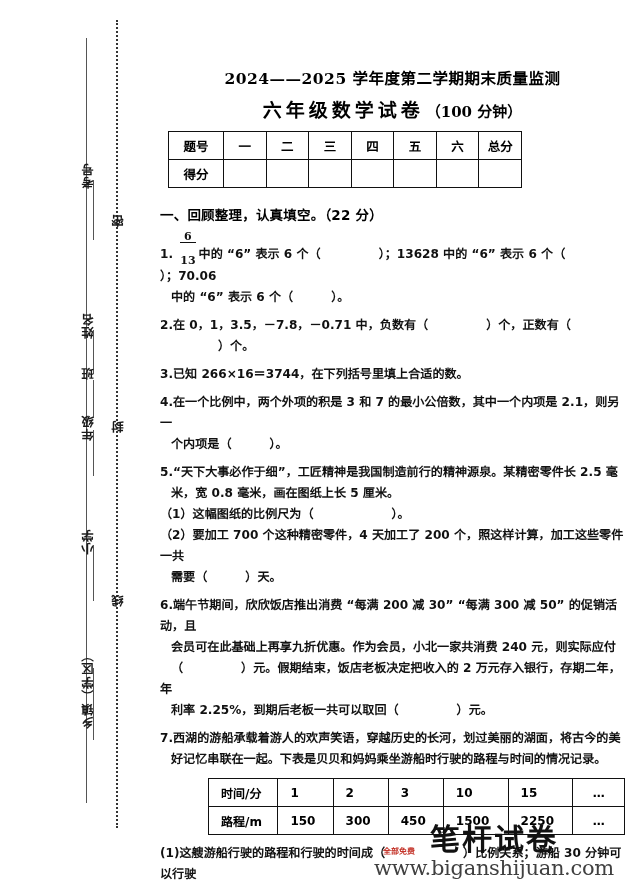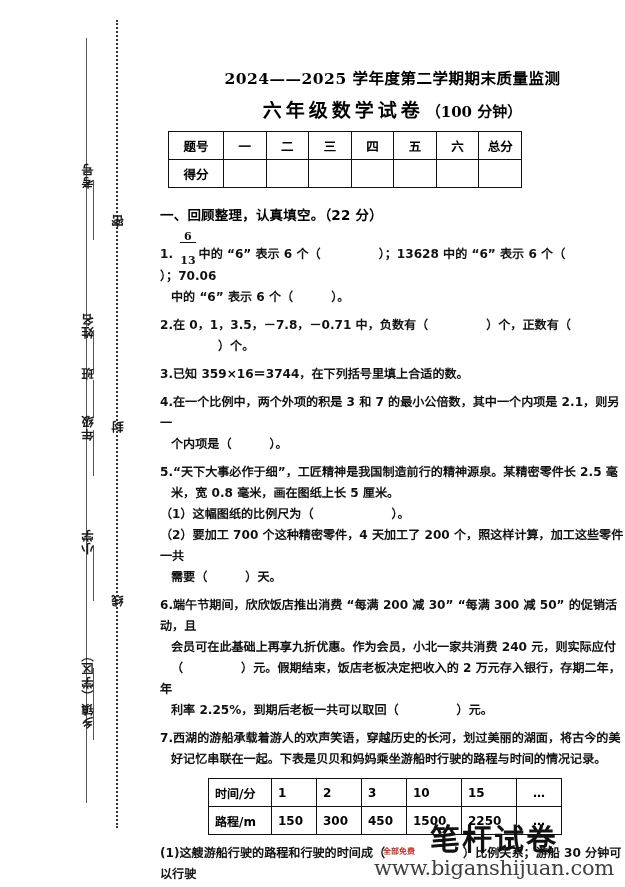--- a/index.html
+++ b/index.html
@@ -161,21 +161,21 @@
   table.data-table {
     border-collapse: collapse;
     table-layout: fixed;
   }
   table.data-table td {
     border: 1px solid #111;
     height: 27px;
     font-family: "DejaVu Sans", "Liberation Sans", sans-serif;
     font-weight: bold;
     font-size: 12px;
-    padding: 0 6px;
+    padding: 0 12px;
     text-align: left;
     vertical-align: middle;
   }
   table.data-table td.hdr { width: 50px; }
   table.data-table td.c { width: 32px; }
   table.data-table td.c-wide { width: 42px; }
   table.data-table td.c-dots { width: 32px; text-align: center; }
 
   
   .watermark {
@@ -284,21 +284,21 @@
       <span class="den">13</span>
     </span><span>中的 “6” 表示 6 个（</span><span class="blank-m"></span><span>）；13628 中的 “6” 表示 6 个（</span><span class="blank-m"></span><span>）；70.06</span>
     <div class="line2"><span>中的 “6” 表示 6 个（</span><span class="blank-s"></span><span>）。</span></div>
   </div>
 
   <div class="q">
     <span class="num">2.</span><span>在 0，1，3.5，－7.8，－0.71 中，负数有（</span><span class="blank-m"></span><span>）个，正数有（</span><span class="blank-m"></span><span>）个。</span>
   </div>
 
   <div class="q">
-    <span class="num">3.</span><span>已知 359×16＝3744，在下列括号里填上合适的数。</span>
+    <span class="num">3.</span><span>已知 266×16＝3744，在下列括号里填上合适的数。</span>
   </div>
 
   <div class="q">
     <span class="num">4.</span><span>在一个比例中，两个外项的积是 3 和 7 的最小公倍数，其中一个内项是 2.1，则另一</span>
     <div class="line2"><span>个内项是（</span><span class="blank-s"></span><span>）。</span></div>
   </div>
 
   <div class="q">
     <span class="num">5.</span><span>“天下大事必作于细”，工匠精神是我国制造前行的精神源泉。某精密零件长 2.5 毫</span>
     <div class="line2">米，宽 0.8 毫米，画在图纸上长 5 厘米。</div>

